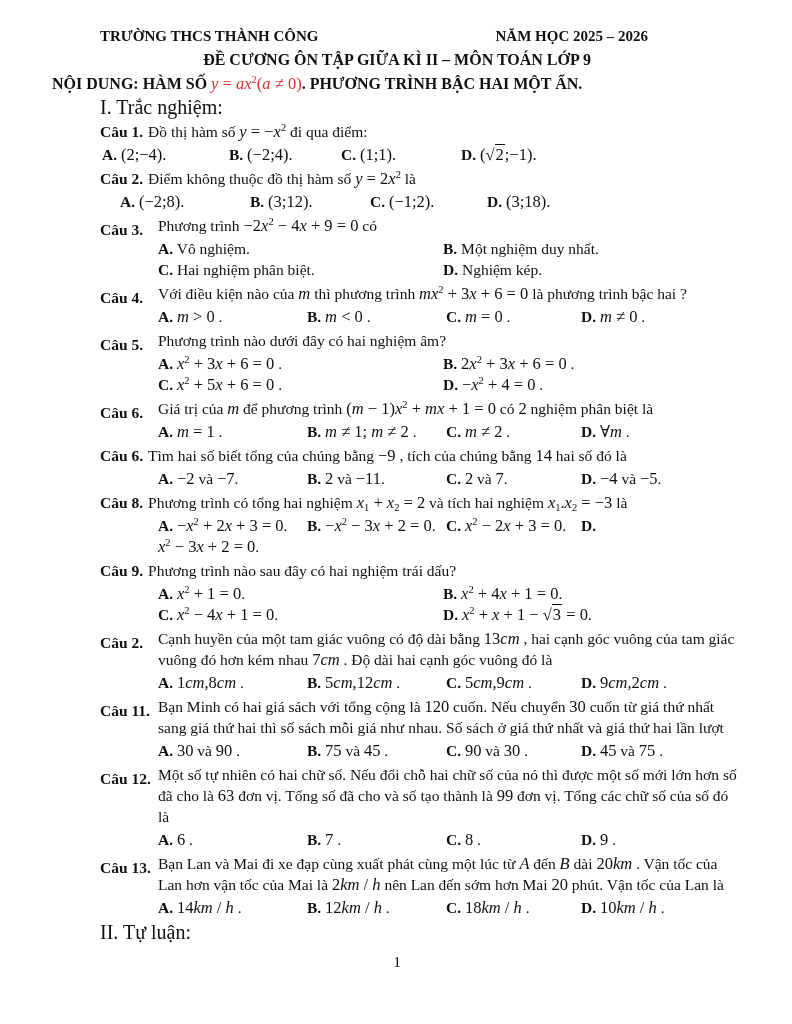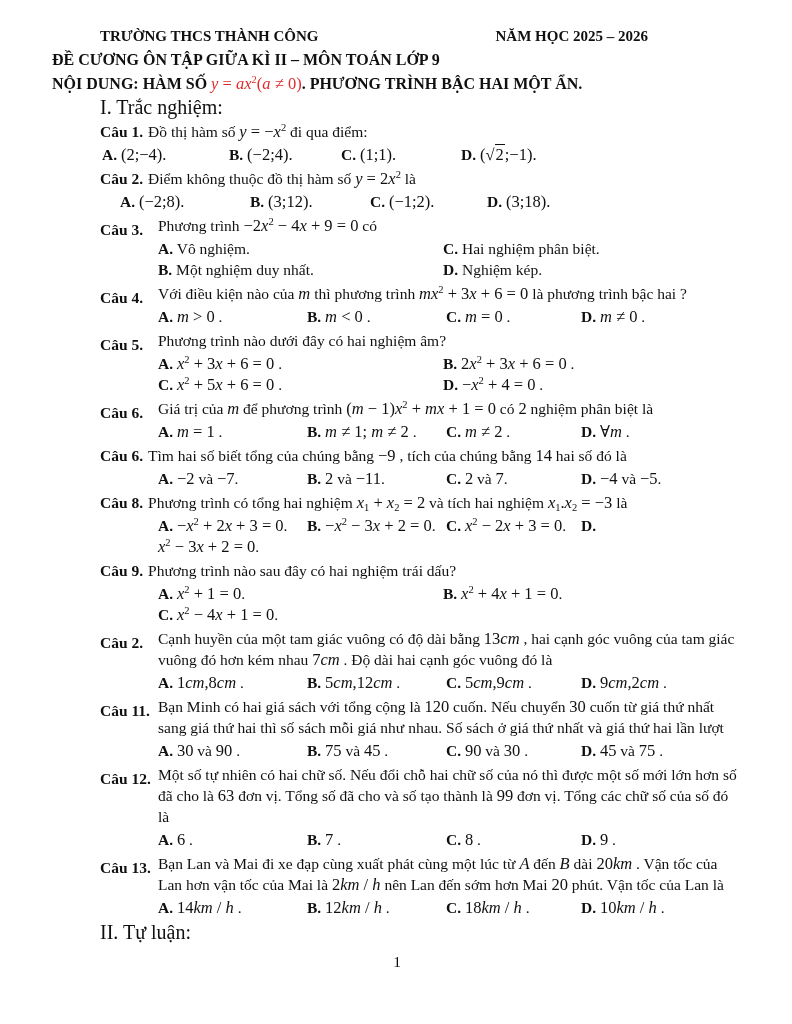--- a/index.html
+++ b/index.html
@@ -3,21 +3,21 @@
 <meta charset="utf-8">
 <style>
   html,body{margin:0;padding:0;background:#ffffff;}
   body{
     width:792px;height:1024px;overflow:hidden;
     font-family:"Liberation Serif","DejaVu Serif",serif;
     font-size:15.5px;line-height:21px;color:#101010;
   }
   .page{box-sizing:border-box;width:792px;height:840px;padding:26px 50px 0 100px;position:relative;}
   .hdr-row{display:flex;justify-content:space-between;width:548px;font-weight:bold;font-size:15px;}
-  .title{ text-align:left;font-weight:bold;font-size:16px;margin-left:-48px;margin-top:2px;}
+  .title{ text-align:center;font-weight:bold;font-size:16px;margin-left:-48px;margin-top:2px;}
   .subtitle{font-weight:bold;font-size:16px;margin-left:-48px;margin-top:3px;}
   .section{font-weight:normal;margin-top:3px;font-size:20px;}
   .section.bottom{margin-top:4px;}
   .q{position:relative;margin-top:3px;}
   .q-label{font-weight:bold;}
   .q.hang .q-label{position:absolute;left:0;top:4px;}
   .q.hang .q-body{padding-left:58px;}
   .q.inl .q-label{margin-right:5px;}
   .opts{margin:2px 0 2px;}
   .opts.row4{display:grid;grid-template-columns:149px 139px 135px auto;margin-left:58px;}
@@ -68,22 +68,22 @@
           <span class="opt"><b class="opt-label">A.</b> <span class="math">(−2;8).</span></span>
           <span class="opt"><b class="opt-label">B.</b> <span class="math">(3;12).</span></span>
           <span class="opt"><b class="opt-label">C.</b> <span class="math">(−1;2).</span></span>
           <span class="opt"><b class="opt-label">D.</b> <span class="math">(3;18).</span></span>
         </div>
       </div>
       <div class="q hang">
         <div class="q-body"><span class="q-label">Câu 3.</span><span>Phương trình </span><span class="math">−2<i>x</i><sup>2</sup> − 4<i>x</i> + 9 = 0</span><span> có</span></div>
         <div class="opts grid2">
           <span class="opt"><b class="opt-label">A.</b> <span>Vô nghiệm.</span></span>
+          <span class="opt"><b class="opt-label">B.</b> <span>Một nghiệm duy nhất.</span></span>
           <span class="opt"><b class="opt-label">C.</b> <span>Hai nghiệm phân biệt.</span></span>
-          <span class="opt"><b class="opt-label">B.</b> <span>Một nghiệm duy nhất.</span></span>
           <span class="opt"><b class="opt-label">D.</b> <span>Nghiệm kép.</span></span>
         </div>
       </div>
       <div class="q hang">
         <div class="q-body"><span class="q-label">Câu 4.</span><span>Với điều kiện nào của </span><span class="math"><i>m</i></span><span> thì phương trình </span><span class="math"><i>mx</i><sup>2</sup> + 3<i>x</i> + 6 = 0</span><span> là phương trình bậc hai ?</span></div>
         <div class="opts row4">
           <span class="opt"><b class="opt-label">A.</b> <span class="math"><i>m</i> &gt; 0</span><span> .</span></span>
           <span class="opt"><b class="opt-label">B.</b> <span class="math"><i>m</i> &lt; 0</span><span> .</span></span>
           <span class="opt"><b class="opt-label">C.</b> <span class="math"><i>m</i> = 0</span><span> .</span></span>
           <span class="opt"><b class="opt-label">D.</b> <span class="math"><i>m</i> ≠ 0</span><span> .</span></span>
@@ -125,20 +125,21 @@
           <span class="opt"><b class="opt-label">D.</b> </span>
           <div class="opt-overflow"><span class="math"><i>x</i><sup>2</sup> − 3<i>x</i> + 2 = 0</span><span>.</span></div>
         </div>
       </div>
       <div class="q inl">
         <div class="q-body"><span class="q-label">Câu 9.</span><span>Phương trình nào sau đây có hai nghiệm trái dấu?</span></div>
         <div class="opts grid2">
           <span class="opt"><b class="opt-label">A.</b> <span class="math"><i>x</i><sup>2</sup> + 1 = 0</span><span>.</span></span>
           <span class="opt"><b class="opt-label">B.</b> <span class="math"><i>x</i><sup>2</sup> + 4<i>x</i> + 1 = 0</span><span>.</span></span>
           <span class="opt"><b class="opt-label">C.</b> <span class="math"><i>x</i><sup>2</sup> − 4<i>x</i> + 1 = 0</span><span>.</span></span>
+          <span class="opt"><b class="opt-label">D.</b> <span class="math"><i>x</i><sup>2</sup> + <i>x</i> + 1 − <span class="sqrt">√<span class="rad">3</span></span> = 0</span><span>.</span></span>
         </div>
       </div>
       <div class="q hang">
         <div class="q-body"><span class="q-label">Câu 2.</span><span>Cạnh huyền của một tam giác vuông có độ dài bằng </span><span class="math">13<i>cm</i></span><span> , hai cạnh góc vuông của tam giác vuông đó hơn kém nhau </span><span class="math">7<i>cm</i></span><span> . Độ dài hai cạnh góc vuông đó là</span></div>
         <div class="opts row4">
           <span class="opt"><b class="opt-label">A.</b> <span class="math">1<i>cm</i>,8<i>cm</i></span><span> .</span></span>
           <span class="opt"><b class="opt-label">B.</b> <span class="math">5<i>cm</i>,12<i>cm</i></span><span> .</span></span>
           <span class="opt"><b class="opt-label">C.</b> <span class="math">5<i>cm</i>,9<i>cm</i></span><span> .</span></span>
           <span class="opt"><b class="opt-label">D.</b> <span class="math">9<i>cm</i>,2<i>cm</i></span><span> .</span></span>
         </div>

